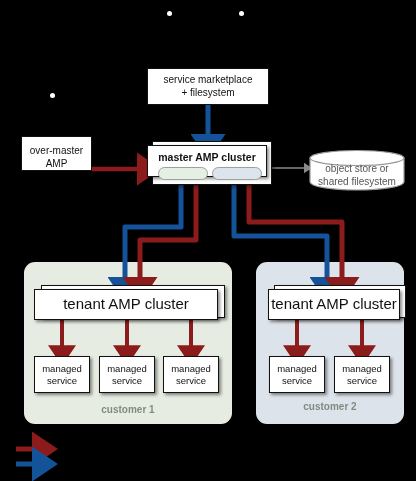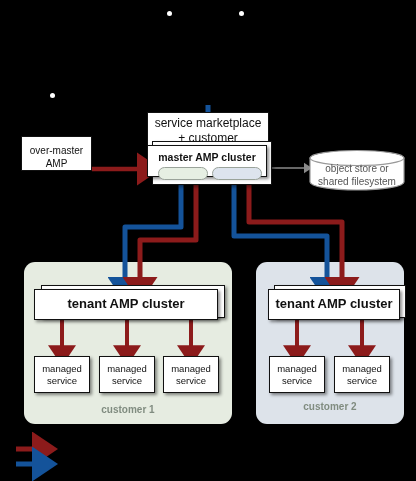--- a/index.html
+++ b/index.html
@@ -13,25 +13,25 @@
   .dot{position:absolute;width:5px;height:5px;border-radius:50%;background:#fff;}
   .panel{position:absolute;box-sizing:border-box;border-radius:11px;
          box-shadow:2px 2px 4px rgba(0,0,0,.4);}
   .panel-label{position:absolute;width:100%;text-align:center;font-weight:bold;
                font-size:10px;color:#808c80;}
   .pill{position:absolute;box-sizing:border-box;border:1px solid #9aa39a;border-radius:7px;}
   .stackback{position:absolute;box-sizing:border-box;background:#fff;border:1px solid #111;
              box-shadow:2px 2px 3px rgba(0,0,0,.45);}
   svg{position:absolute;left:0;top:0;width:416px;height:481px;overflow:visible;}
   .wire{fill:none;stroke-linecap:butt;stroke-linejoin:round;}
-  .t-mk{font-size:12px;margin-top:44px;}
+  .t-mk{font-size:10px;}
   .t-master{font-size:10.5px;font-weight:bold;}
   .t-om{font-size:10px;}
   .t-store{font-size:10px;color:#555;}
-  .t-tenant{font-size:13px;font-weight:bold;}
+  .t-tenant{font-size:15px;font-weight:normal;}
   .t-svc{font-size:9.5px;}
   .cyl{position:absolute;border-radius:19px;}
 </style>
 </head>
 <body>
 
 <div id="stage">
 
   <div class="dot" style="left:167px;top:11px;"></div>
   <div class="dot" style="left:239px;top:11px;"></div>
@@ -80,21 +80,21 @@
 
     <path class="wire" d="M297,320 L297,350" stroke="#8c1b1b" stroke-width="4" marker-end="url(#ar-red)"></path>
     <path class="wire" d="M362,320 L362,350" stroke="#8c1b1b" stroke-width="4" marker-end="url(#ar-red)"></path>
 
     <path class="wire" d="M16,449 L38,449" stroke="#8c1b1b" stroke-width="5" marker-end="url(#ar-red)"></path>
     <path class="wire" d="M16,464 L38,464" stroke="#14539a" stroke-width="5" marker-end="url(#ar-blue)"></path>
   </svg>
 
   <div class="node t-mk" style="left:147px;top:68px;width:122px;height:37px;flex-direction:column;">
     <span>service marketplace</span>
-    <span>+ customer</span>
+    <span>+ filesystem</span>
   </div>
 
   <div class="node t-om" style="left:21px;top:136px;width:71px;height:35px;flex-direction:column;justify-content:flex-end;">
     <span>over-master</span>
     <span>AMP</span>
   </div>
 
   <div class="stackback" style="left:152px;top:141px;width:120px;height:44px;"></div>
   <div class="node t-master shadowed" style="left:147px;top:145px;width:120px;height:32px;align-items:flex-start;padding-top:5px;">
     <span>master AMP cluster</span>

